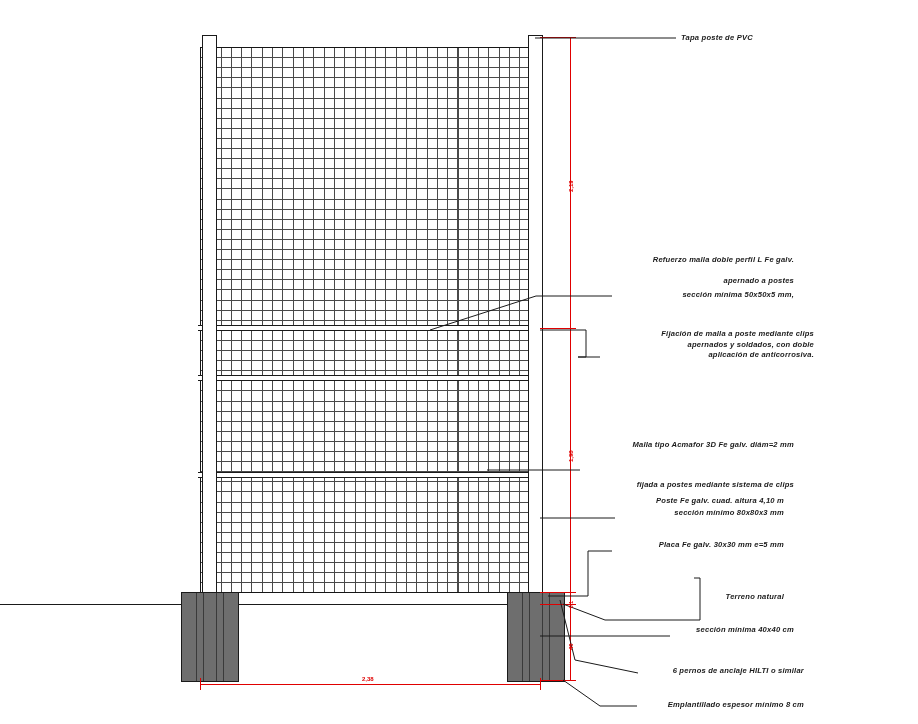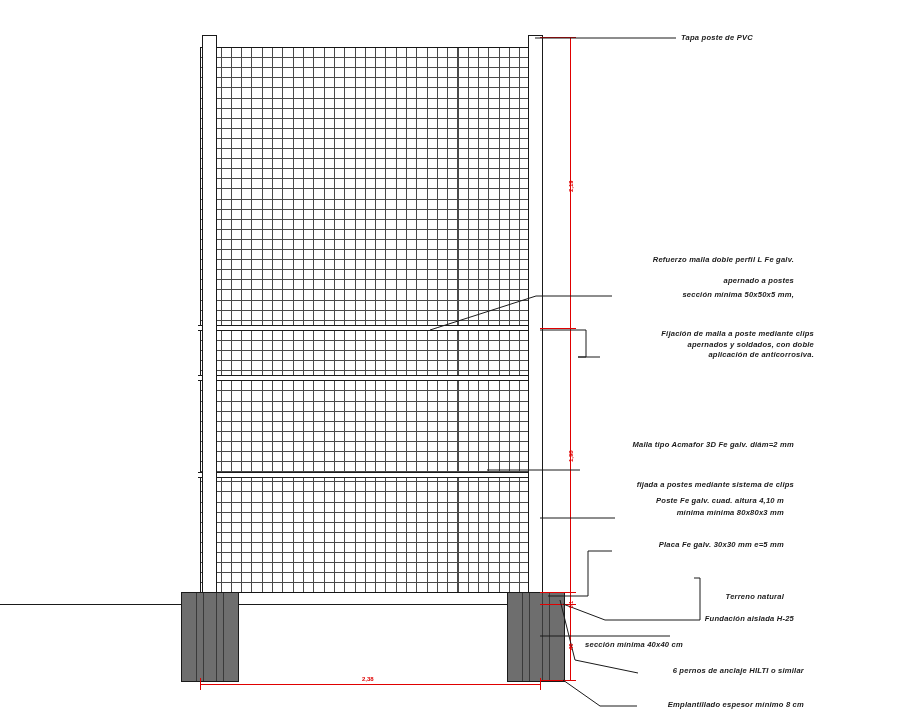--- a/index.html
+++ b/index.html
@@ -152,28 +152,27 @@
   <div class="note" style="left:474px;top:329px;width:340px;">Fijación de malla a poste mediante clips</div>
 
   <div class="note" style="left:474px;top:276px;width:320px;">apernado a postes</div>
   <div class="note" style="left:474px;top:339.5px;width:340px;">apernados y soldados, con doble</div>
   <div class="note" style="left:474px;top:350px;width:340px;">aplicación de anticorrosiva.</div>
 
   <div class="note" style="left:474px;top:440px;width:320px;">Malla tipo Acmafor 3D Fe galv. diám=2 mm</div>
   <div class="note" style="left:474px;top:456px;width:320px;margin-top:24px;">fijada a postes mediante sistema de clips</div>
 
   <div class="note" style="left:474px;top:496px;width:310px;">Poste Fe galv. cuad. altura 4,10 m</div>
-  <div class="note" style="left:474px;top:508px;width:310px;">mínima mínima 80x80x3 mm</div>
+  <div class="note" style="left:474px;top:508px;width:310px;">sección mínimo 80x80x3 mm</div>
 
   <div class="note" style="left:474px;top:540px;width:310px;">Placa Fe galv. 30x30 mm e=5 mm</div>
 
   <div class="note" style="left:474px;top:592px;width:310px;">Terreno natural</div>
 
-  <div class="note" style="left:474px;top:614px;width:320px;">Fundación aislada H-25</div>
-  <div class="note" style="left:474px;top:640px;width:320px;text-align:center;">sección mínima 40x40 cm</div>
+  <div class="note" style="left:474px;top:625px;width:320px;">sección mínima 40x40 cm</div>
 
   <div class="note" style="left:474px;top:666px;width:330px;">6 pernos de anclaje HILTI o similar</div>
 
   <div class="note" style="left:474px;top:700px;width:330px;">Emplantillado espesor mínimo 8 cm</div>
 
   <div class="dimtxt rot" style="left:568px;top:192px;">2,19</div>
 
   <div class="dimtxt rot" style="left:568px;top:462px;">1,98</div>
 
   <div class="dimtxt rot" style="left:568px;top:608px;font-size:5px;">0,1</div>

